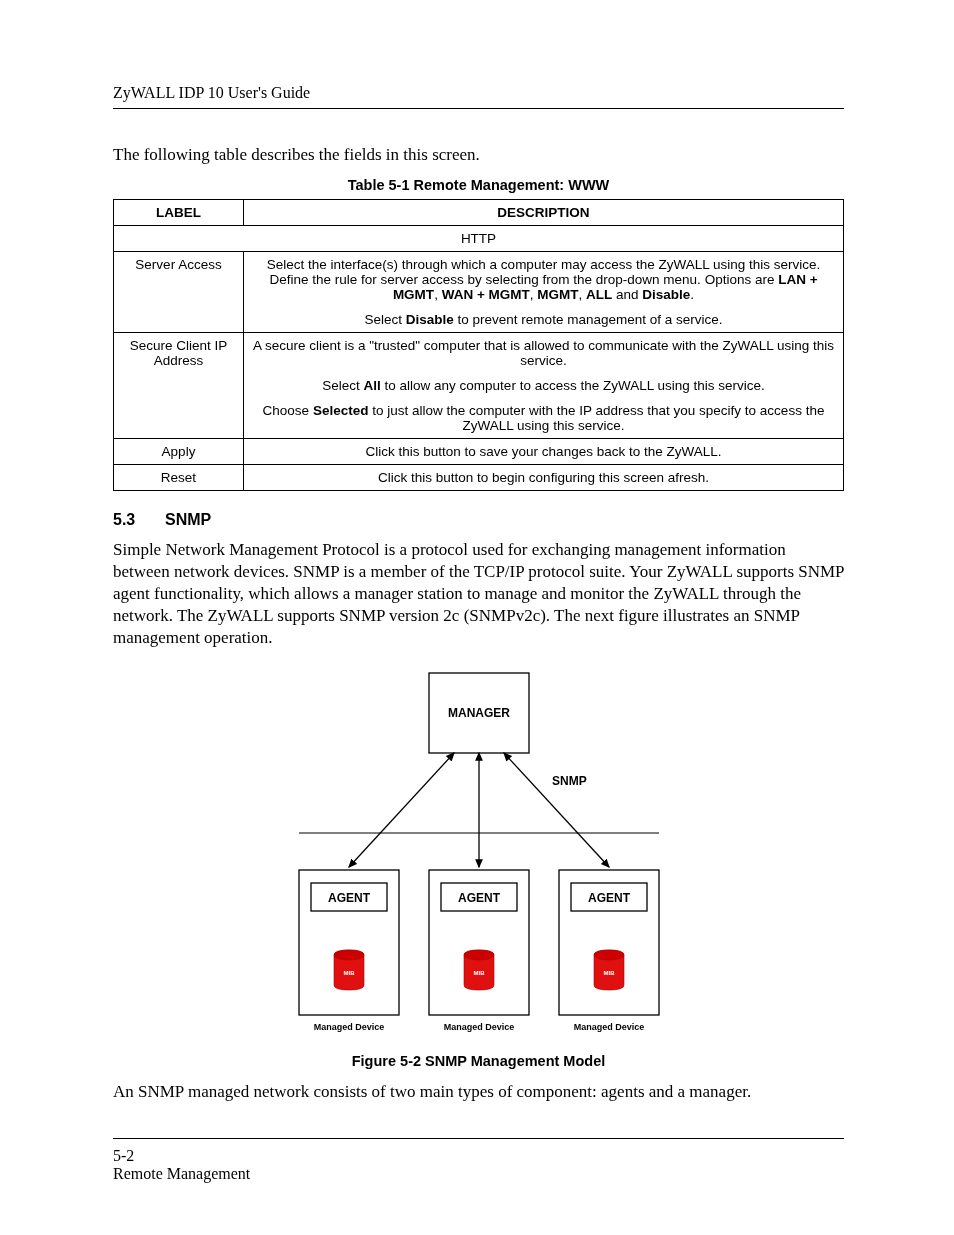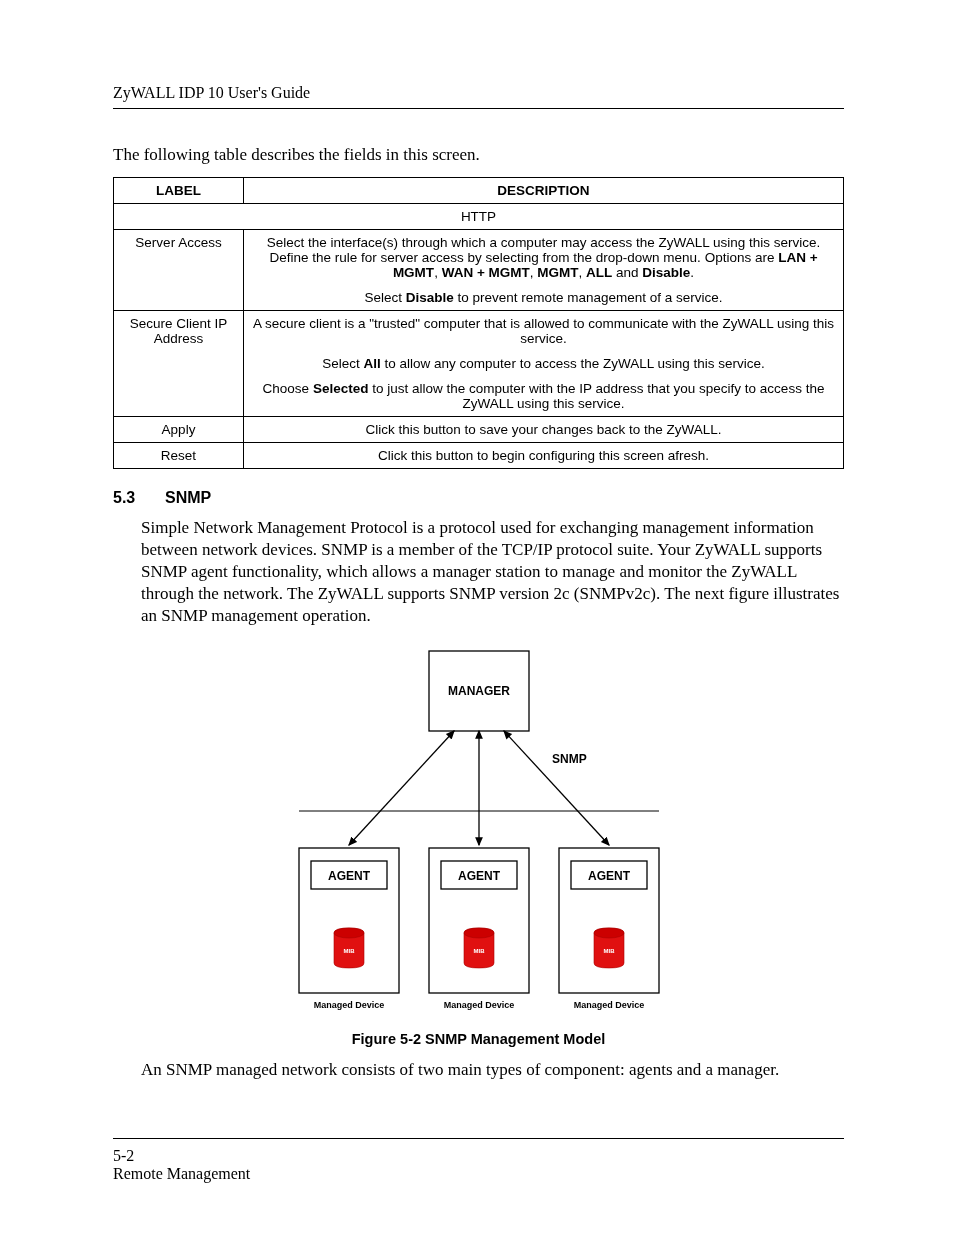--- a/index.html
+++ b/index.html
@@ -62,21 +62,20 @@
       margin-bottom: 10px;
     }
     .section-number {
       display: inline-block;
       width: 52px;
     }
     .body-para {
       font-size: 17px;
       line-height: 1.3;
       margin-bottom: 16px;
-      margin-left: 28px;
     }
     .figure-wrap {
       text-align: center;
       margin-top: 6px;
     }
     .figure-caption {
       font-family: Arial, Helvetica, sans-serif;
       font-size: 14.5px;
       font-weight: bold;
       text-align: center;
@@ -123,20 +122,21 @@
   </style>
 </head>
 <body>
 
 <div class="page">
   <div class="header-title">ZyWALL IDP 10 User's Guide</div>
   <hr class="rule-top">
 
   <p class="intro-text">The following table describes the fields in this screen.</p>
 
+  <div class="table-caption">Table 5-1 Remote Management: WWW</div>
 
   <table class="rm-table">
     <thead>
       <tr>
         <th class="col-label">LABEL</th>
         <th>DESCRIPTION</th>
       </tr>
     </thead>
     <tbody>
       <tr>

